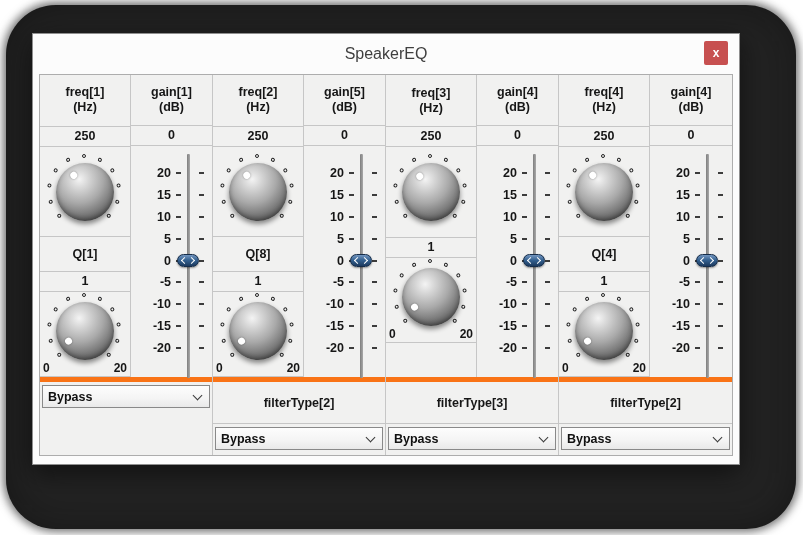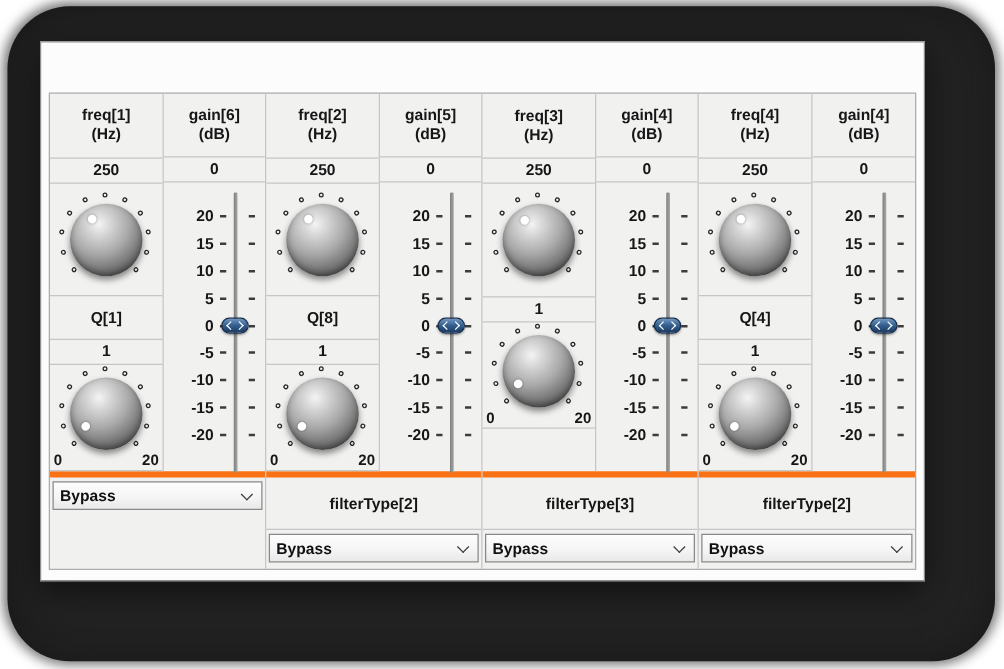--- a/index.html
+++ b/index.html
@@ -94,20 +94,26 @@
   .combo-text { padding-left: 5px; font-size: 12.5px; font-weight: 700; color: #111111; }
   .chev { position: absolute; right: 8px; top: 6px; width: 7px; height: 7px;
     border: solid #3a3a3a; border-width: 0 0 1.8px 1.8px; transform: rotate(-45deg); }
 </style>
 </head>
 <body>
 
 <div class="backdrop"></div>
 
 <div class="window">
+  <div class="titlebar">
+    <span class="title">SpeakerEQ</span>
+    <div class="close-btn">
+      <span>x</span>
+    </div>
+  </div>
   <div class="eq-table" id="channels">
   <div class="channel">
     <div class="cols">
       <div class="col freq">
         <div class="cell hdr">
           <span class="l1">freq[1]</span>
           <span class="l2">(Hz)</span>
         </div>
         <div class="cell val freqval">250</div>
         <div class="cell knobcell fk">
@@ -145,21 +151,21 @@
                 <span class="knob-face"></span>
                 <span class="kdot" style="transform: rotate(-122deg) translateY(-20px);"></span>
               </div>
           <span class="kmin">0</span>
           <span class="kmax">20</span>
         </div>
         <div class="spacer"></div>
       </div>
       <div class="col gain">
         <div class="cell hdr">
-          <span class="l1">gain[6]</span>
+          <span class="l1">gain[1]</span>
           <span class="l2">(dB)</span>
         </div>
         <div class="cell val gainval">0</div>
         <div class="cell slidercell">
               <span class="strack"></span>
               <span class="slabel" style="top: 19px;">20</span>
               <span class="sdash l" style="top: 26px;"></span>
               <span class="sdash r" style="top: 26px;"></span>
               <span class="slabel" style="top: 40.875px;">15</span>
               <span class="sdash l" style="top: 47.875px;"></span>

